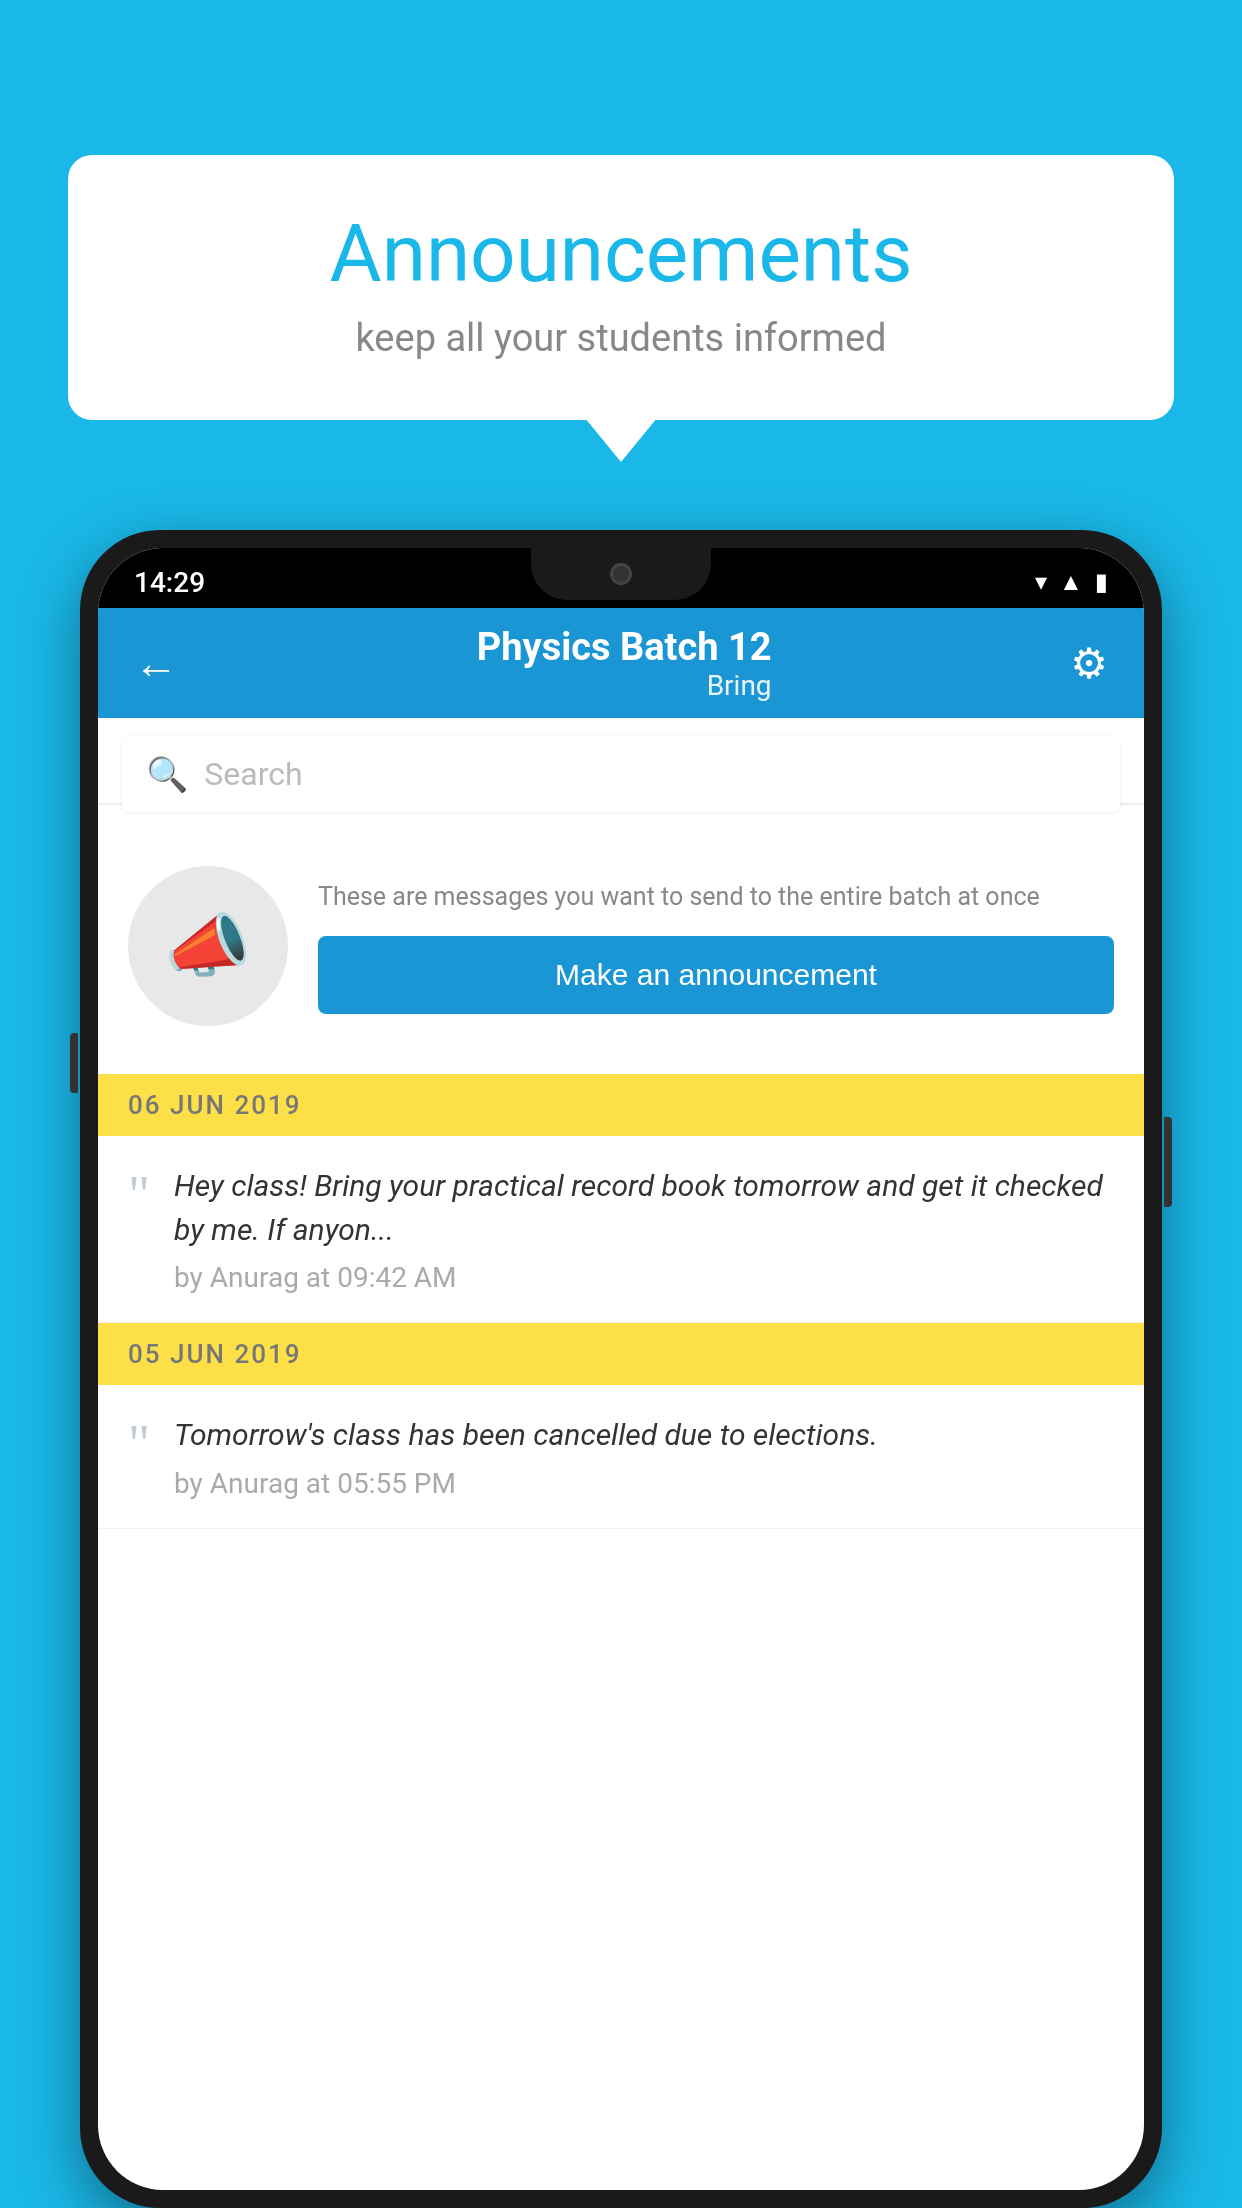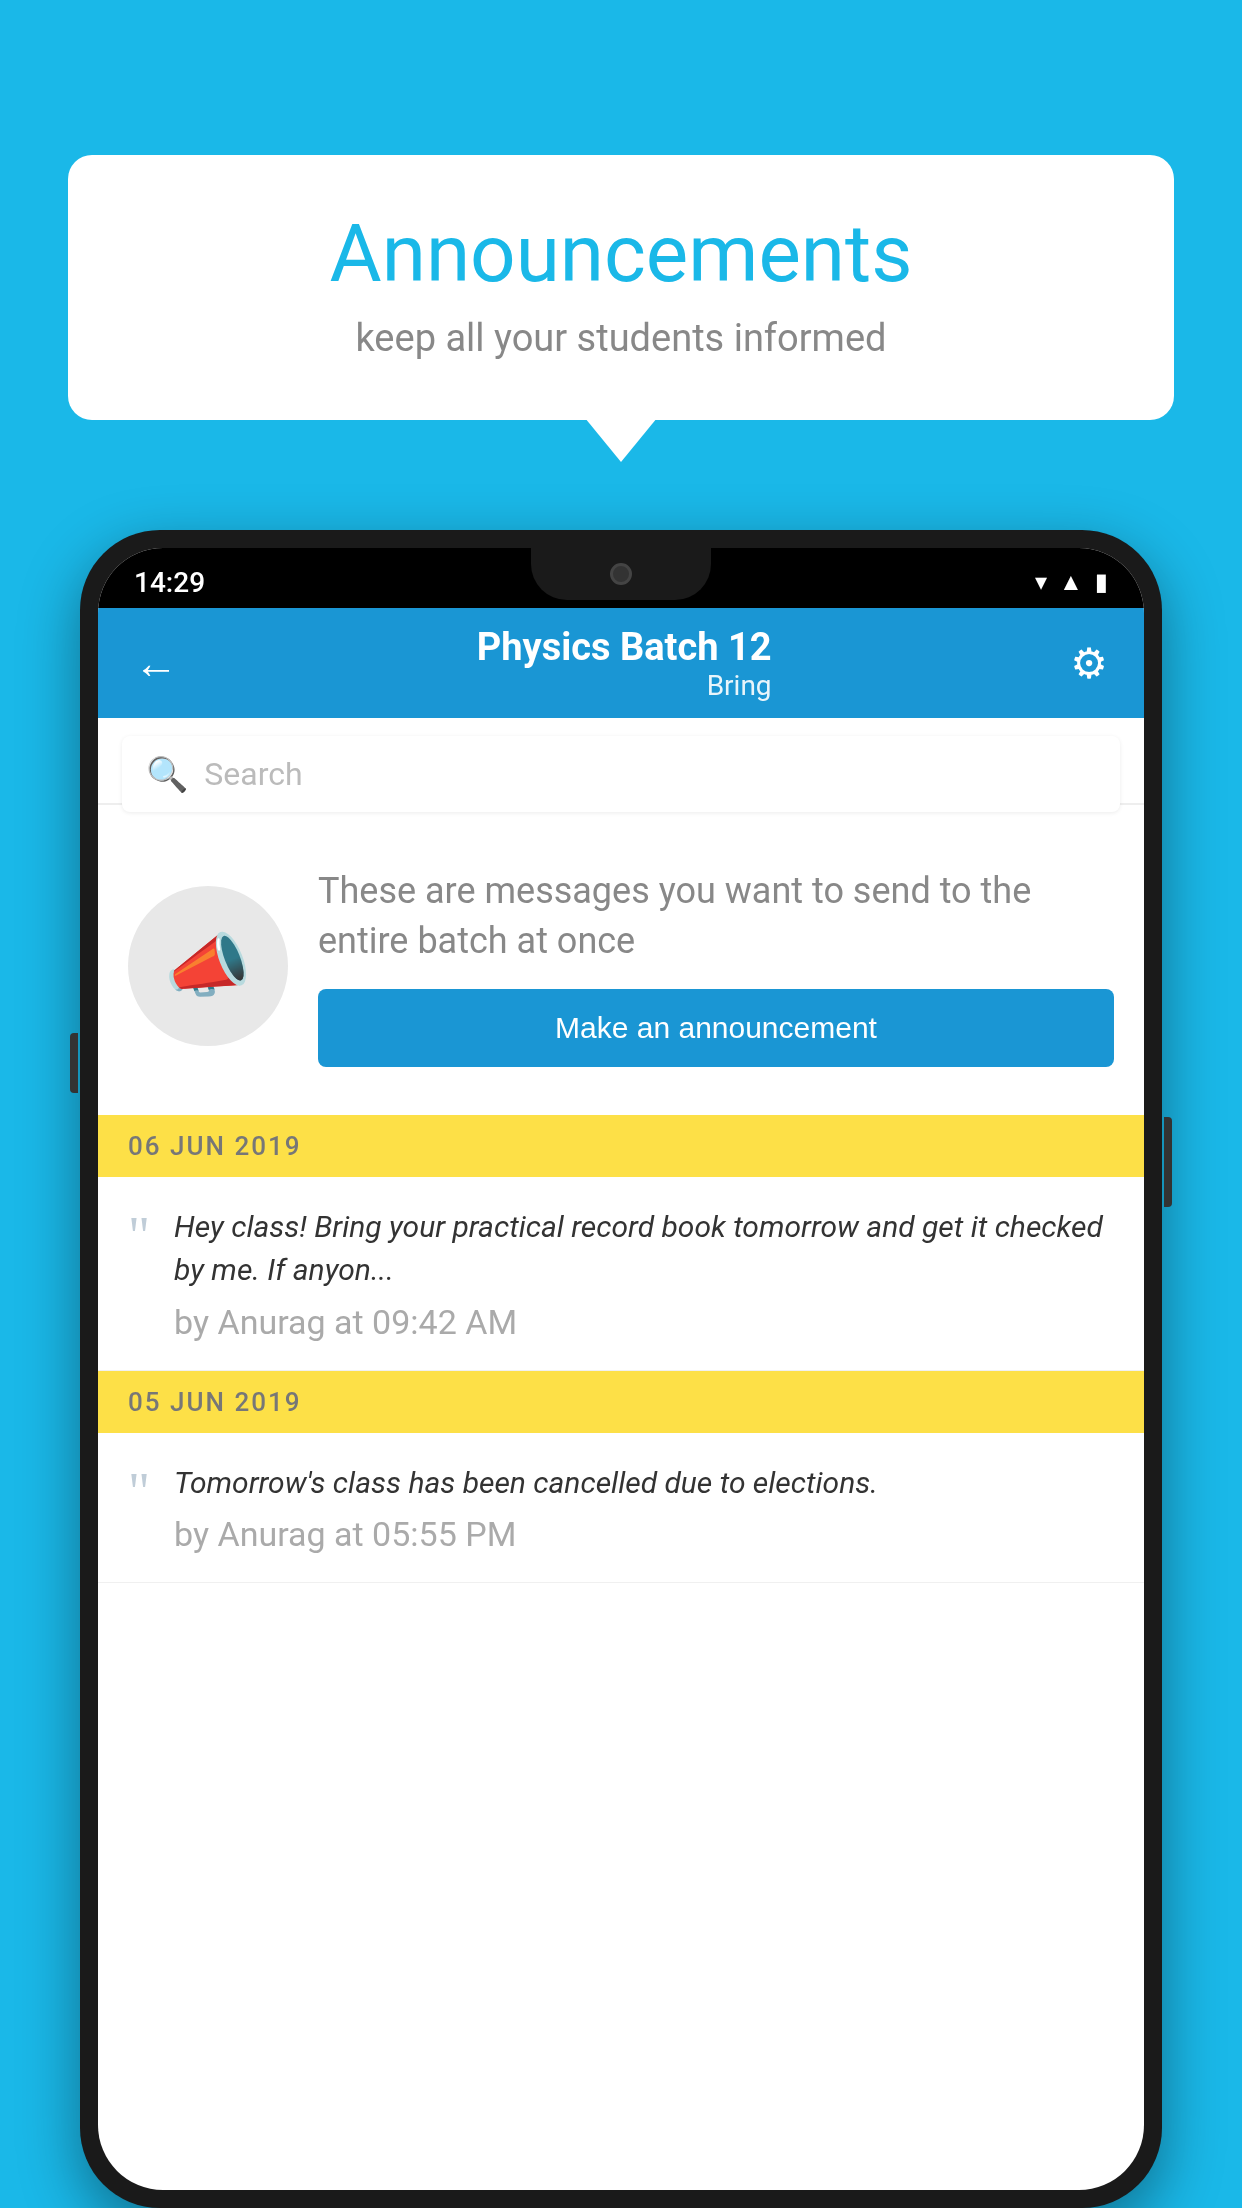--- a/index.html
+++ b/index.html
@@ -254,21 +254,21 @@
       font-size: 70px;
       color: #5a7a9a;
     }
 
     .promo-right {
       flex: 1;
     }
 
     .promo-desc {
       color: #888;
-      font-size: 36px;
+      font-size: 25px;
       line-height: 1.4;
       margin-bottom: 22px;
     }
 
     .announce-btn {
       background: #1a96d4;
       color: white;
       border: none;
       border-radius: 8px;
       padding: 22px 36px;
@@ -312,21 +312,21 @@
 
     .announcement-message {
       font-size: 30px;
       font-style: italic;
       color: #333;
       line-height: 1.45;
       margin-bottom: 10px;
     }
 
     .announcement-by {
-      font-size: 34px;
+      font-size: 28px;
       color: #aaa;
     }
 
     
     .phone-side-btn-left {
       position: absolute;
       left: -10px;
       top: 30%;
       width: 8px;
       height: 60px;

